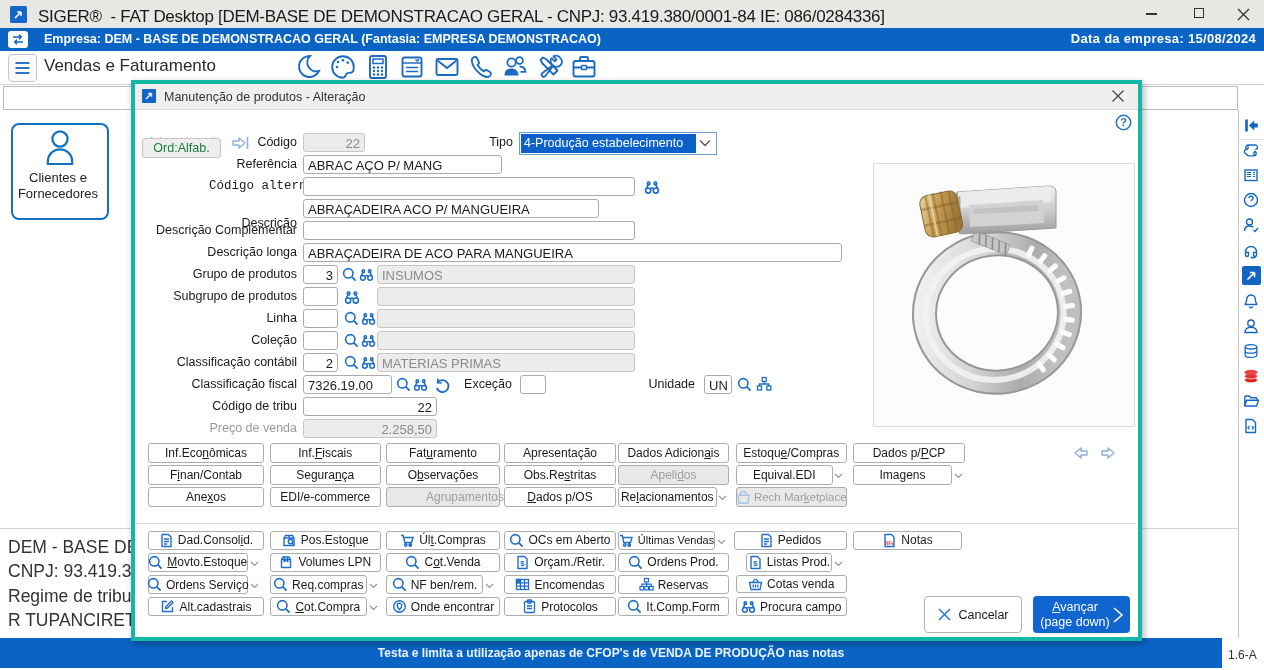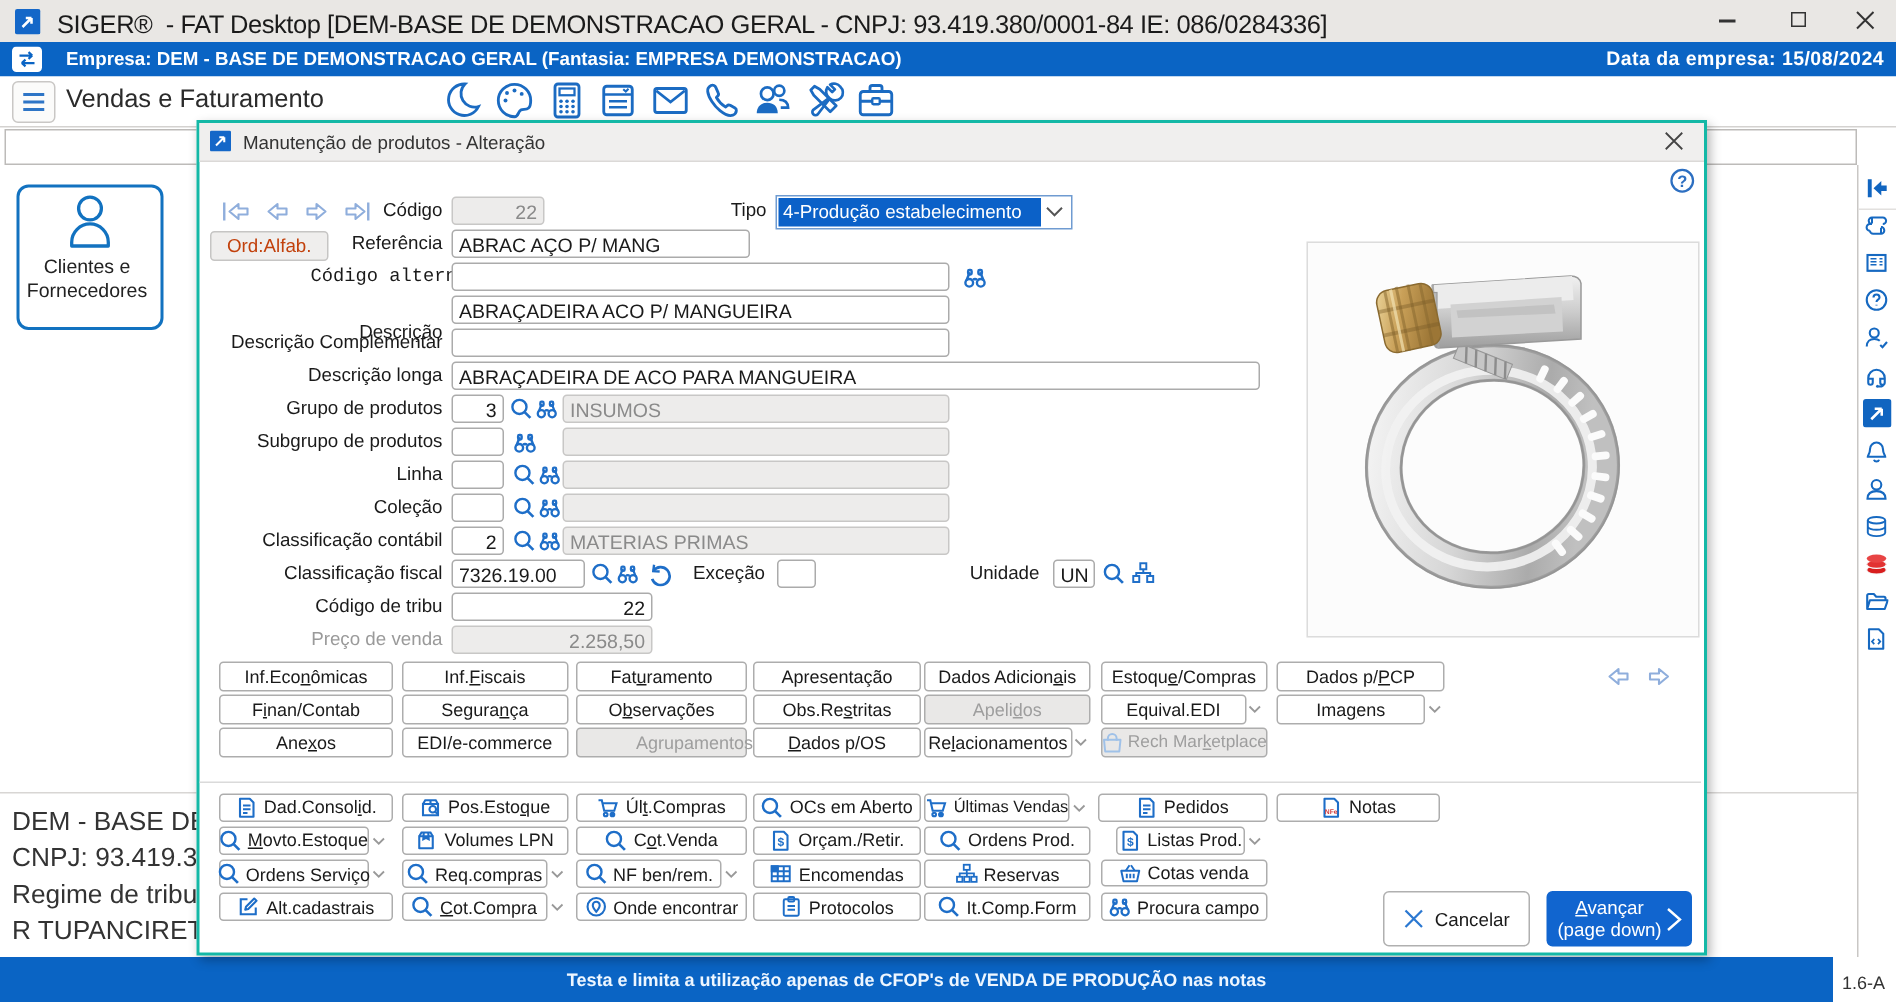--- a/index.html
+++ b/index.html
@@ -16,21 +16,21 @@
   #searchbox{left:3px;top:86px;width:1233px;height:22px;background:#fff;border:1px solid #BDBBB9;}
   #card{left:11px;top:123px;width:94px;height:93px;background:#fff;border:2px solid #1272C0;border-radius:8px;}
   .cardtxt{width:100px;text-align:center;font-size:13px;color:#222;line-height:15.5px;}
   #sepline{left:0;top:528px;width:1238px;height:1px;background:#D8D6D4;}
   .info{left:8px;font-size:17.5px;color:#333;white-space:nowrap;}
   #botbar{left:0;top:638px;width:1222px;height:30px;background:#0A64C4;}
   #bottxt{left:0;top:646px;width:1222px;text-align:center;font-size:12px;font-weight:bold;color:#EDF6FF;}
   #ver{left:1228px;top:648px;font-size:12px;color:#333;}
   #sideline{left:1238px;top:110px;width:1px;height:528px;background:#C9C7C5;}
   #sidesep{left:1239px;top:139px;width:25px;height:1px;background:#E2E0DE;}
-  #dlg{left:131px;top:80px;width:1003px;height:553px;background:#fff;border:2px solid #14b8a6;box-shadow:2px 3px 7px rgba(0,0,0,0.3);}
+  #dlg{left:131px;top:80px;width:1003px;height:553px;background:#fff;border:4px solid #14b8a6;box-shadow:2px 3px 7px rgba(0,0,0,0.3);}
   #dlghead{left:0;top:0;width:1003px;height:25px;background:#F0EFEE;border-bottom:1px solid #DBD9D7;}
   #dlgtitle{left:29px;top:6px;font-size:12.5px;color:#333;}
   .lbl{font-size:12.5px;color:#1a1a1a;white-space:nowrap;}
   .lblg{color:#9a9a9a;}
   .fld{background:#fff;border:1px solid #ABABAB;border-radius:3px;font-size:13px;color:#1a1a1a;white-space:nowrap;overflow:hidden;line-height:17px;padding:1px 4px 0 4px;box-sizing:border-box;}
   .fldg{background:#EDECEB;border-color:#C8C7C6;color:#8a8a8a;}
   .rt{text-align:right;}
   .btn{background:#fff;border:1px solid #ADADAD;border-radius:3px;font-size:12px;color:#1a1a1a;display:flex;align-items:center;justify-content:center;white-space:nowrap;box-sizing:border-box;}
   .btng{background:#E9E8E7;color:#9e9e9e;}
   .btn svg{margin-right:4px;flex:none;}
@@ -314,30 +314,30 @@
 <div class="abs fld fldg" style="left:168px;top:48.6px;width:62px;height:19px;">
         <span class="rt" style="display:block">22</span>
       </div>
 <div class="abs lbl" style="right:625px;top:51.1px;">Tipo</div>
 <div class="abs" style="left:384px;top:47.6px;width:196px;height:21px;border:1px solid #6F9BD1;background:#fff;">
         <div class="abs" style="left:1px;top:1px;width:175px;height:19px;background:#0B61C8;color:#fff;font-size:12.5px;padding-top:2px;box-sizing:border-box;padding-left:3px;white-space:nowrap;">4-Produção estabelecimento</div>
         <svg class="abs" style="left:178px;top:5px;" width="14" height="11">
           <path d="M2 2.5 L7 7.5 L12 2.5" stroke="#555" stroke-width="1.3" fill="none"></path>
         </svg>
       </div>
-<div class="abs btn" style="left:7px;top:72px;width:79px;height:20px;background:#EFEEED;border-color:#C6C5C4;color:#c2410c;font-size:12.5px;border-radius:3px;">Ord:Alfab.</div>
+<div class="abs btn" style="left:7px;top:54px;width:79px;height:20px;background:#EFEEED;border-color:#C6C5C4;color:#15803d;font-size:12.5px;border-radius:3px;">Ord:Alfab.</div>
 <div class="abs lbl " style="right:841px;top:73.1px;">Referência</div>
 <div class="abs fld " style="left:168px;top:70.6px;width:199px;height:19px;">ABRAC AÇO P/ MANG</div>
 <div class="abs lbl " style="right:794px;top:95.1px;font-family:Liberation Mono, monospace;">Código alternativo</div>
 <div class="abs fld " style="left:168px;top:92.6px;width:332px;height:19px;"></div>
 <div class="abs" style="left:509px;top:94.6px;"><svg width="16" height="16" viewBox="0 0 15 15">
           <use href="#binoc"></use>
         </svg></div>
 <div class="abs lbl " style="right:841px;top:132px;">Descrição</div>
-<div class="abs fld " style="left:168px;top:114.6px;width:332px;height:19px;">ABRAÇADEIRA ACO P/ MANGUEIRA</div>
+<div class="abs fld " style="left:168px;top:114.6px;width:296px;height:19px;">ABRAÇADEIRA ACO P/ MANGUEIRA</div>
 <div class="abs lbl " style="right:841px;top:139.1px;">Descrição Complementar</div>
 <div class="abs fld " style="left:168px;top:136.6px;width:332px;height:19px;"></div>
 <div class="abs lbl " style="right:841px;top:161.1px;">Descrição longa</div>
 <div class="abs fld " style="left:168px;top:158.6px;width:539px;height:19px;">ABRAÇADEIRA DE ACO PARA MANGUEIRA</div>
 <div class="abs lbl " style="right:841px;top:183.1px;">Grupo de produtos</div>
 <div class="abs fld " style="left:168px;top:180.6px;width:35px;height:19px;">
         <span class="rt" style="display:block">3</span>
       </div>
 <div class="abs" style="left:207px;top:183.1px;"><svg width="15" height="15" viewBox="0 0 15 15">
           <use href="#mag"></use>

